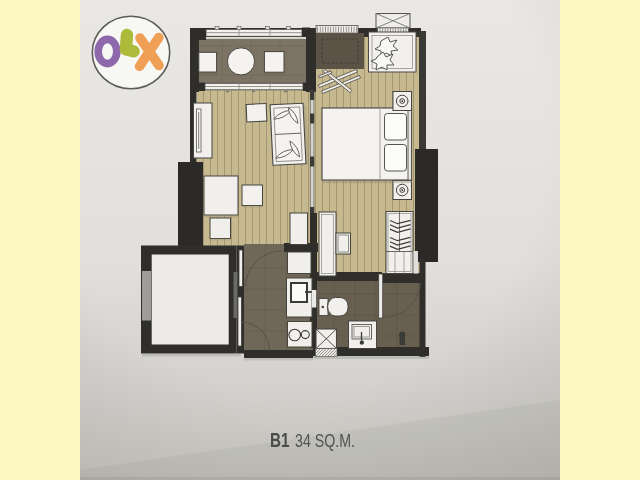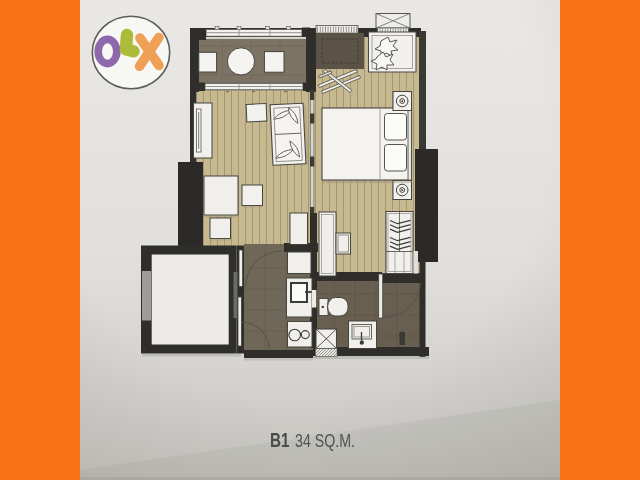--- a/index.html
+++ b/index.html
@@ -1,16 +1,16 @@
 <!DOCTYPE html>
 <html><head>
 <meta charset="utf-8">
 <style>
   html,body{margin:0;padding:0;background:#ffffff;}
-  #stage{position:relative;width:640px;height:480px;overflow:hidden;background:#f97316;
+  #stage{position:relative;width:640px;height:480px;overflow:hidden;background:#fef9c3;
          font-family:"Liberation Sans", sans-serif;}
 </style>
 </head>
 <body>
 <div id="stage">
 <svg width="640" height="480" viewBox="0 0 640 480" xmlns="http://www.w3.org/2000/svg">
 <defs>
   <linearGradient id="photo" x1="0" y1="0" x2="0" y2="1">
     <stop offset="0" stop-color="#e9e8e4"></stop>
     <stop offset="0.55" stop-color="#e0dfdb"></stop>

